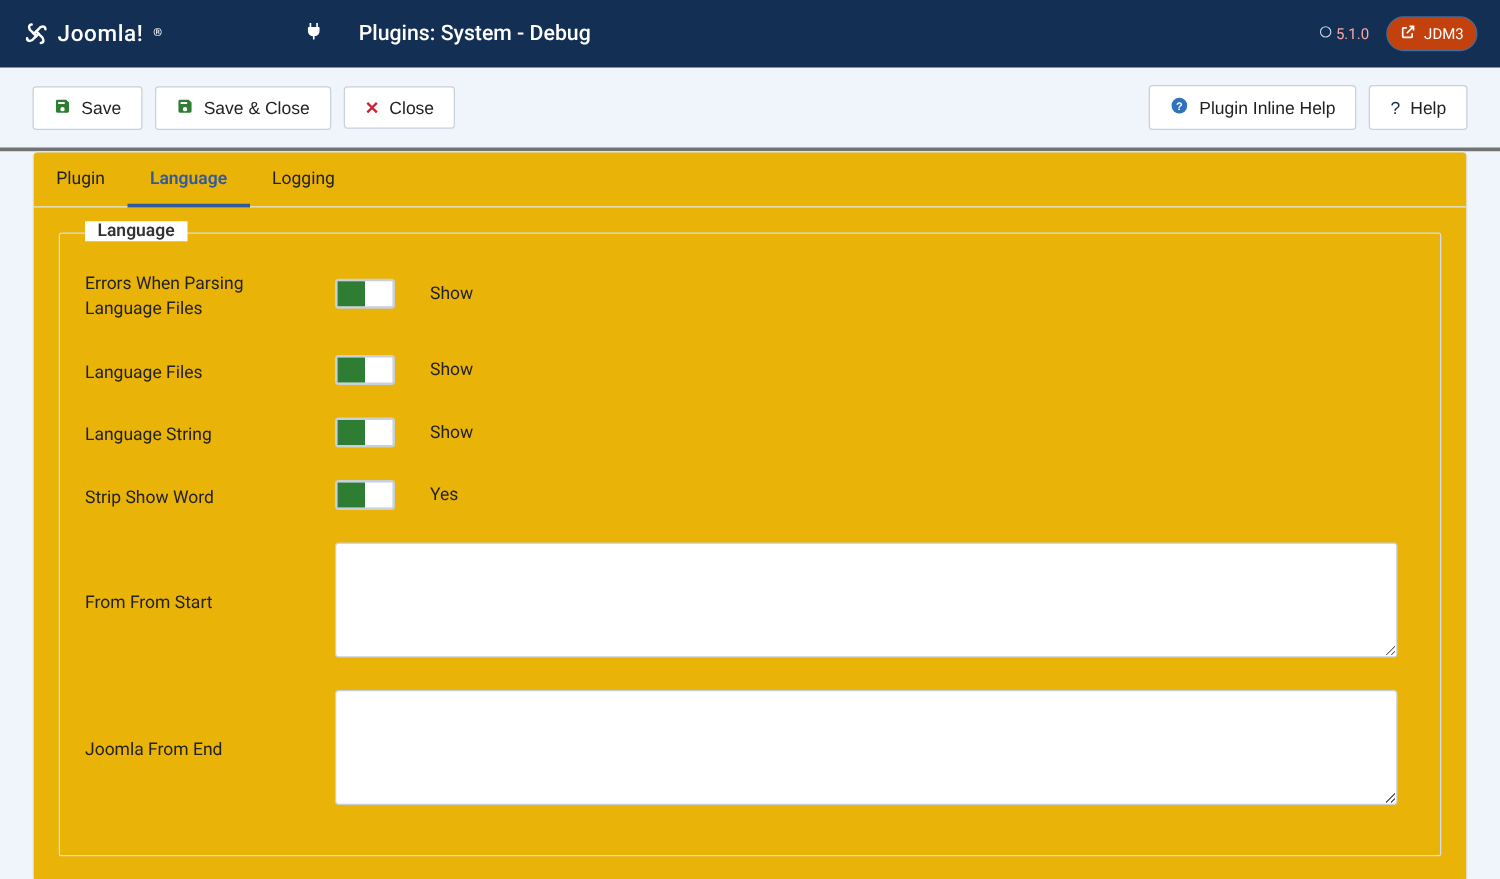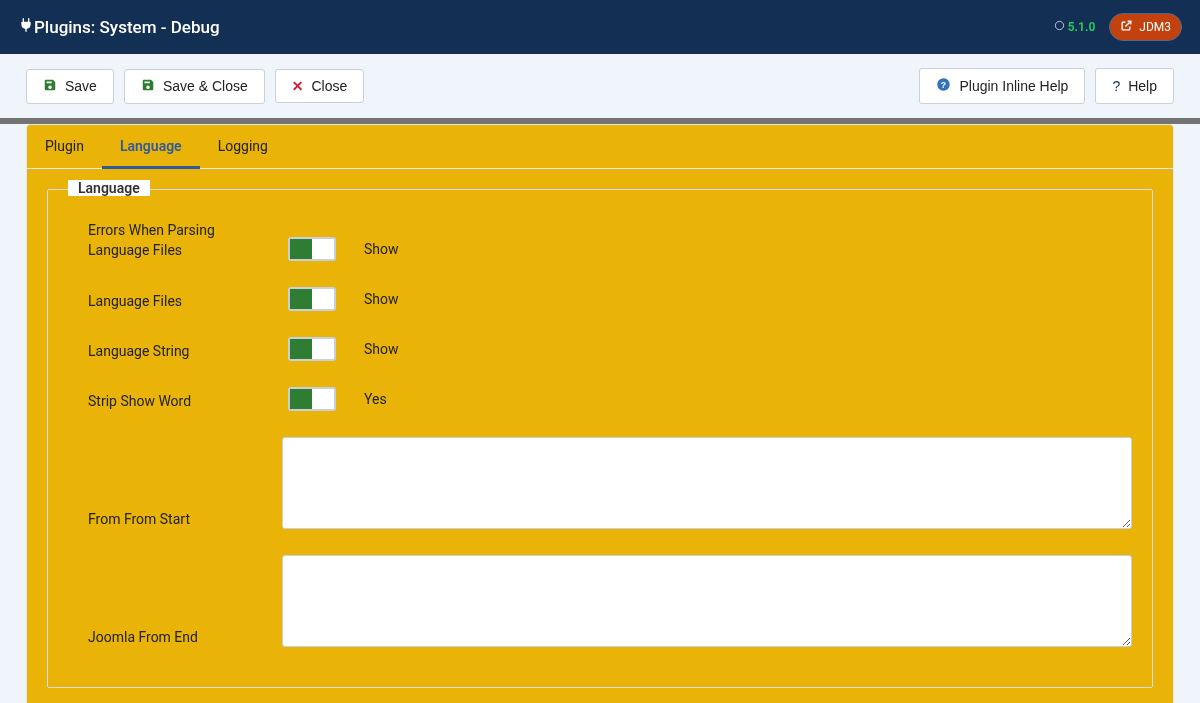--- a/index.html
+++ b/index.html
@@ -28,56 +28,55 @@
       gap: 6px;
       font-size: 18px;
       font-weight: 500;
     }
     .logo-icon svg { display: block; }
     .logo-text { letter-spacing: 0.5px; }
     .logo-reg { font-size: 9px; vertical-align: super; margin-left: 2px; }
     .header-title {
       display: flex;
       align-items: center;
-      gap: 0;
+      gap: 28px;
       font-size: 17px;
       font-weight: 500;
     }
     .header-right {
       margin-left: auto;
       display: flex;
       align-items: center;
       gap: 14px;
     }
     .version-badge {
       font-size: 12px;
-      color: #22c55e;
+      color: #fca5a5;
       display: flex;
       align-items: center;
       gap: 3px;
-      font-weight: bold;
     }
     .user-badge {
       background: #c2410c;
       border: 1px solid #4a6a98;
       color: #fff;
       border-radius: 14px;
       padding: 5px 10px;
       display: flex;
       align-items: center;
       gap: 6px;
       font-size: 12px;
       cursor: pointer;
     }
     .toolbar {
       padding: 14px 26px;
       display: flex;
       align-items: center;
       gap: 10px;
-      border-bottom: 6px solid #737373;
+      border-bottom: 3px solid #737373;
     }
     .btn {
       background: #fff;
       border: 1px solid #c8d0dc;
       border-radius: 3px;
       padding: 8px 16px;
       font-size: 14px;
       display: inline-flex;
       align-items: center;
       gap: 8px;
@@ -134,24 +133,23 @@
       top: -30px;
       background: #fff;
       padding: 0 10px;
       font-size: 14px;
       font-weight: 600;
       color: #333;
       display: inline-block;
     }
     .form-row {
       display: flex;
-      align-items: flex-end;
+      align-items: center;
       margin-bottom: 30px;
       margin-top: -4px;
-      margin-left: 20px;
     }
     .form-label {
       width: 200px;
       font-size: 14px;
       color: #222;
       padding-top: 4px;
       padding-right: 10px;
       line-height: 1.45;
     }
     .form-control-wrap {
@@ -189,20 +187,34 @@
       font-family: inherit;
       font-size: 14px;
       resize: both;
     }
     .first-fieldset-content { margin-top: -10px; }
   </style>
 </head>
 <body>
 
 <div class="header">
+  <div class="header-left">
+    <div class="logo">
+      <span class="logo-icon">
+        <svg width="22" height="22" viewBox="0 0 24 24" fill="none">
+          <path d="M8 4 C5 4 5 8 8 10 L12 14" stroke="#fff" stroke-width="2.2" stroke-linecap="round"></path>
+          <path d="M4 16 C4 19 8 19 10 16 L14 12" stroke="#fff" stroke-width="2.2" stroke-linecap="round"></path>
+          <path d="M16 20 C19 20 19 16 16 14 L12 10" stroke="#fff" stroke-width="2.2" stroke-linecap="round"></path>
+          <path d="M20 8 C20 5 16 5 14 8 L10 12" stroke="#fff" stroke-width="2.2" stroke-linecap="round"></path>
+        </svg>
+      </span>
+      <span class="logo-text">Joomla!</span>
+        <span class="logo-reg">®</span>
+    </div>
+  </div>
   <div class="header-title">
     <span>
       <svg width="16" height="16" viewBox="0 0 24 24" fill="#fff">
         <path d="M9 2v5h6V2h2v5h1a1 1 0 011 1v3a7 7 0 01-6 6.92V22h-2v-4.08A7 7 0 015 11V8a1 1 0 011-1h1V2h2z"></path>
       </svg>
     </span>
     <span>Plugins: System - Debug</span>
   </div>
   <div class="header-right">
     <span class="version-badge">

